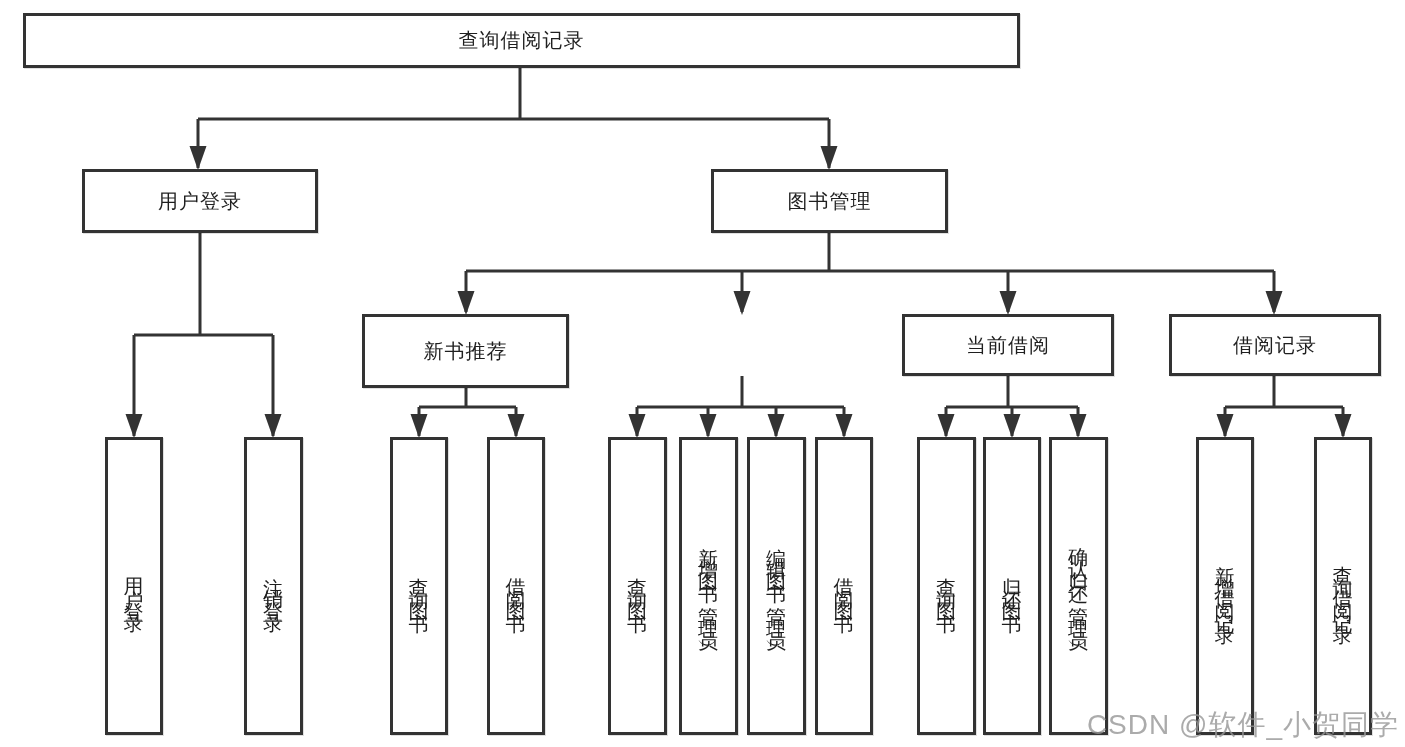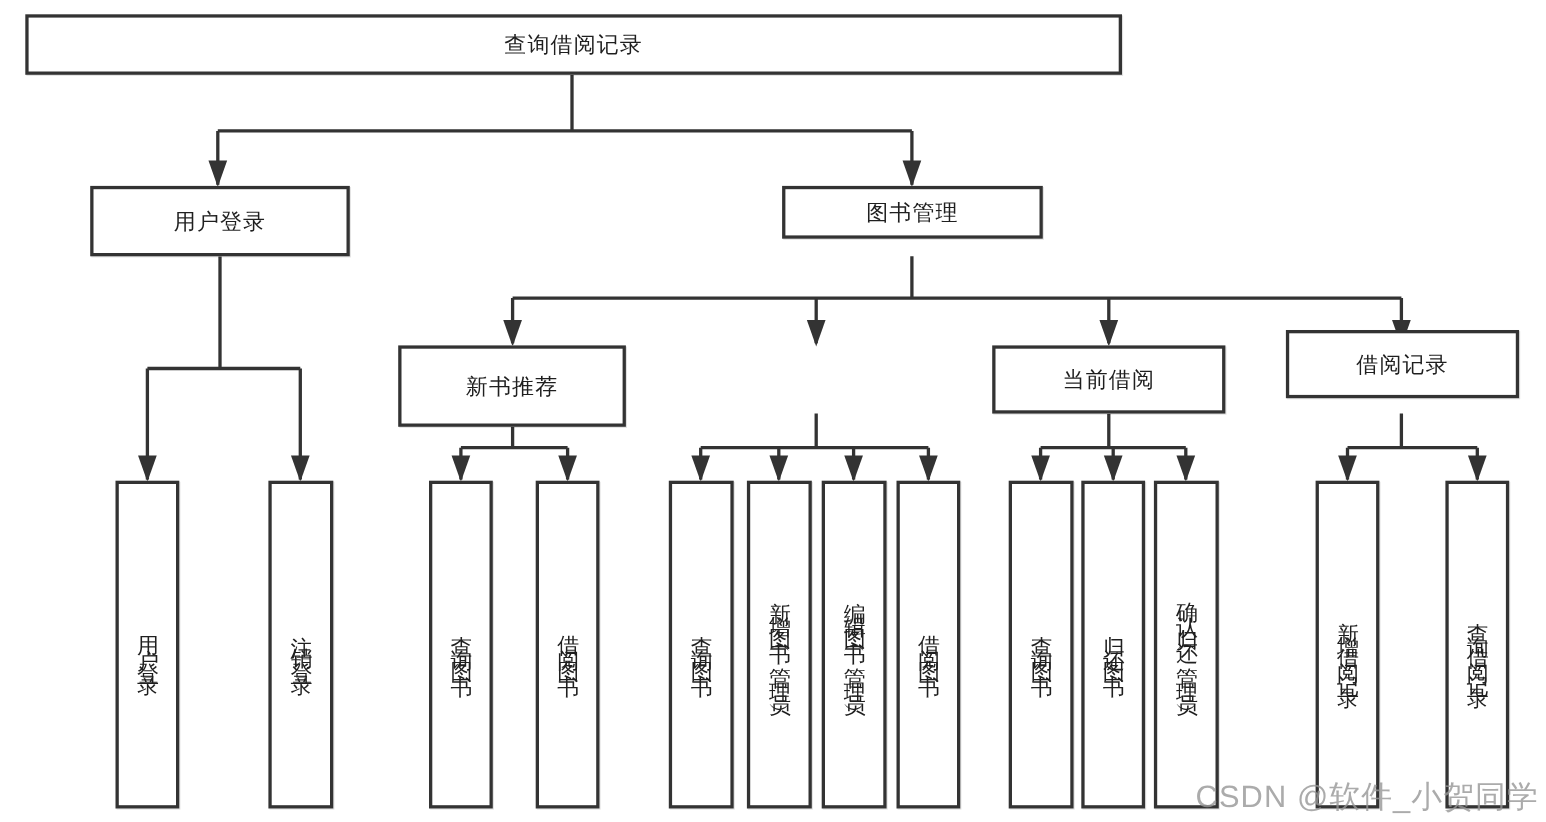--- a/index.html
+++ b/index.html
@@ -103,31 +103,31 @@
     </g>
   </svg>
 
   <div class="box hbox" style="left:23px; top:13px; width:997px; height:55px;">
     <span>查询借阅记录</span>
   </div>
 
   <div class="box hbox" style="left:82px; top:169px; width:236px; height:64px;">
     <span>用户登录</span>
   </div>
-  <div class="box hbox" style="left:711px; top:169px; width:237px; height:48px;align-items:center;">
+  <div class="box hbox" style="left:711px; top:169px; width:237px; height:64px;align-items:center;">
     <span>图书管理</span>
   </div>
 
   <div class="box hbox" style="left:362px; top:314px; width:207px; height:74px;">
     <span>新书推荐</span>
   </div>
   <div class="box hbox" style="left:902px; top:314px; width:212px; height:62px;">
     <span>当前借阅</span>
   </div>
-  <div class="box hbox" style="left:1169px; top:300px; width:212px; height:62px;">
+  <div class="box hbox" style="left:1169px; top:314px; width:212px; height:62px;">
     <span>借阅记录</span>
   </div>
 
   <div class="box vbox" style="left:105px; top:437px; width:58px; height:298px;">
     <span class="vtext">用户登录</span>
   </div>
   <div class="box vbox" style="left:244px; top:437px; width:59px; height:298px;">
     <span class="vtext">注销登录</span>
   </div>
 

